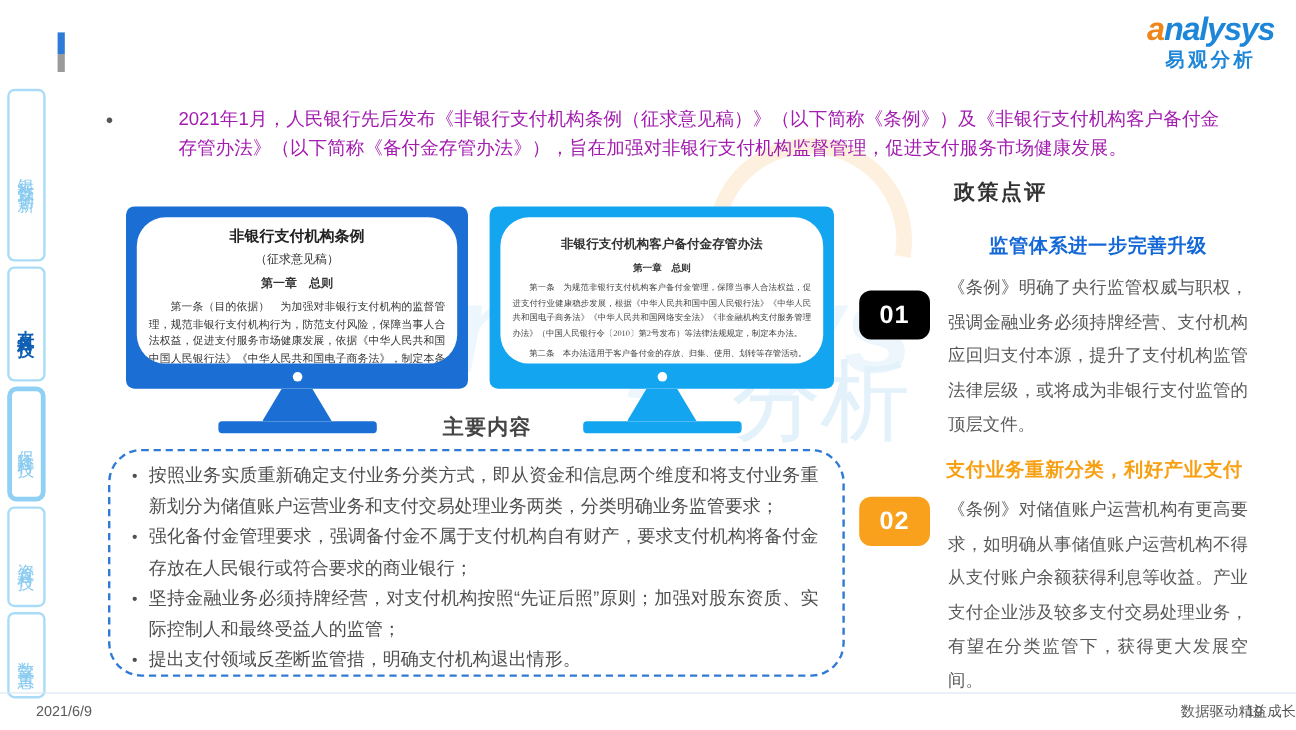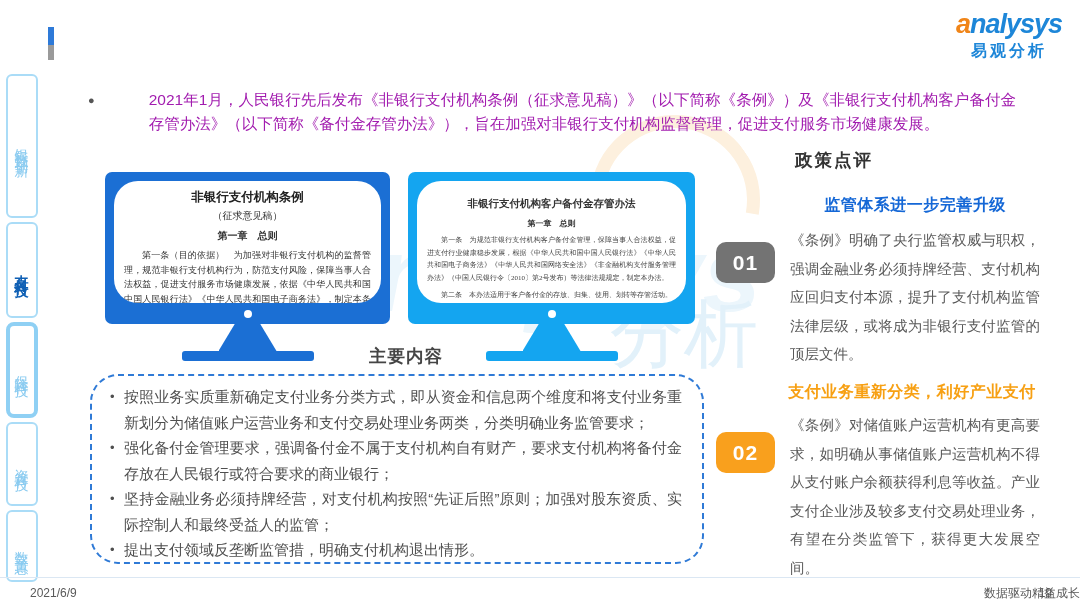--- a/index.html
+++ b/index.html
@@ -84,22 +84,22 @@
                    font-size:17.5px; font-weight:700; color:#333; letter-spacing:2px; }
   .sec-title { width:256px; text-align:center; font-size:16px; font-weight:700; letter-spacing:0.5px; }
   .sec1-title { left:787px; top:195px; color:#1467d6; }
   .sec2-title { left:784px; top:382px; color:#f7a013; }
   .sec-body { width:250px; font-size:14.5px; color:#595959; line-height:28.5px; text-align:justify; }
   .sec1-body { left:790px; top:226px; }
   .sec2-body { left:790px; top:411px; }
 
   .badge { width:59px; height:41px; border-radius:10px; display:flex; align-items:center;
            justify-content:center; color:#fff; font-size:21px; font-weight:700; letter-spacing:1px; }
-  .badge-1 { left:716px; top:242px; background:#737373; }
-  .badge-2 { left:716px; top:432px; background:#f9a01d; }
+  .badge-1 { left:716px; top:242px; background:#000000; }
+  .badge-2 { left:716px; top:414px; background:#f9a01d; }
 
   
   .footer { position:absolute; z-index:2; left:0; right:0; top:577px; height:31px;
             border-top:1px solid #dbe7f3; display:flex; align-items:center; }
   .footer-date { margin-left:30px; font-size:12px; color:#595959; }
   .footer-slogan { position:absolute; left:0; right:0; text-align:right; font-size:12px; color:#595959; }
   .footer-page { margin-left:auto; margin-right:28px; font-size:12px; color:#595959; }
 </style>
 </head>
 <body>

